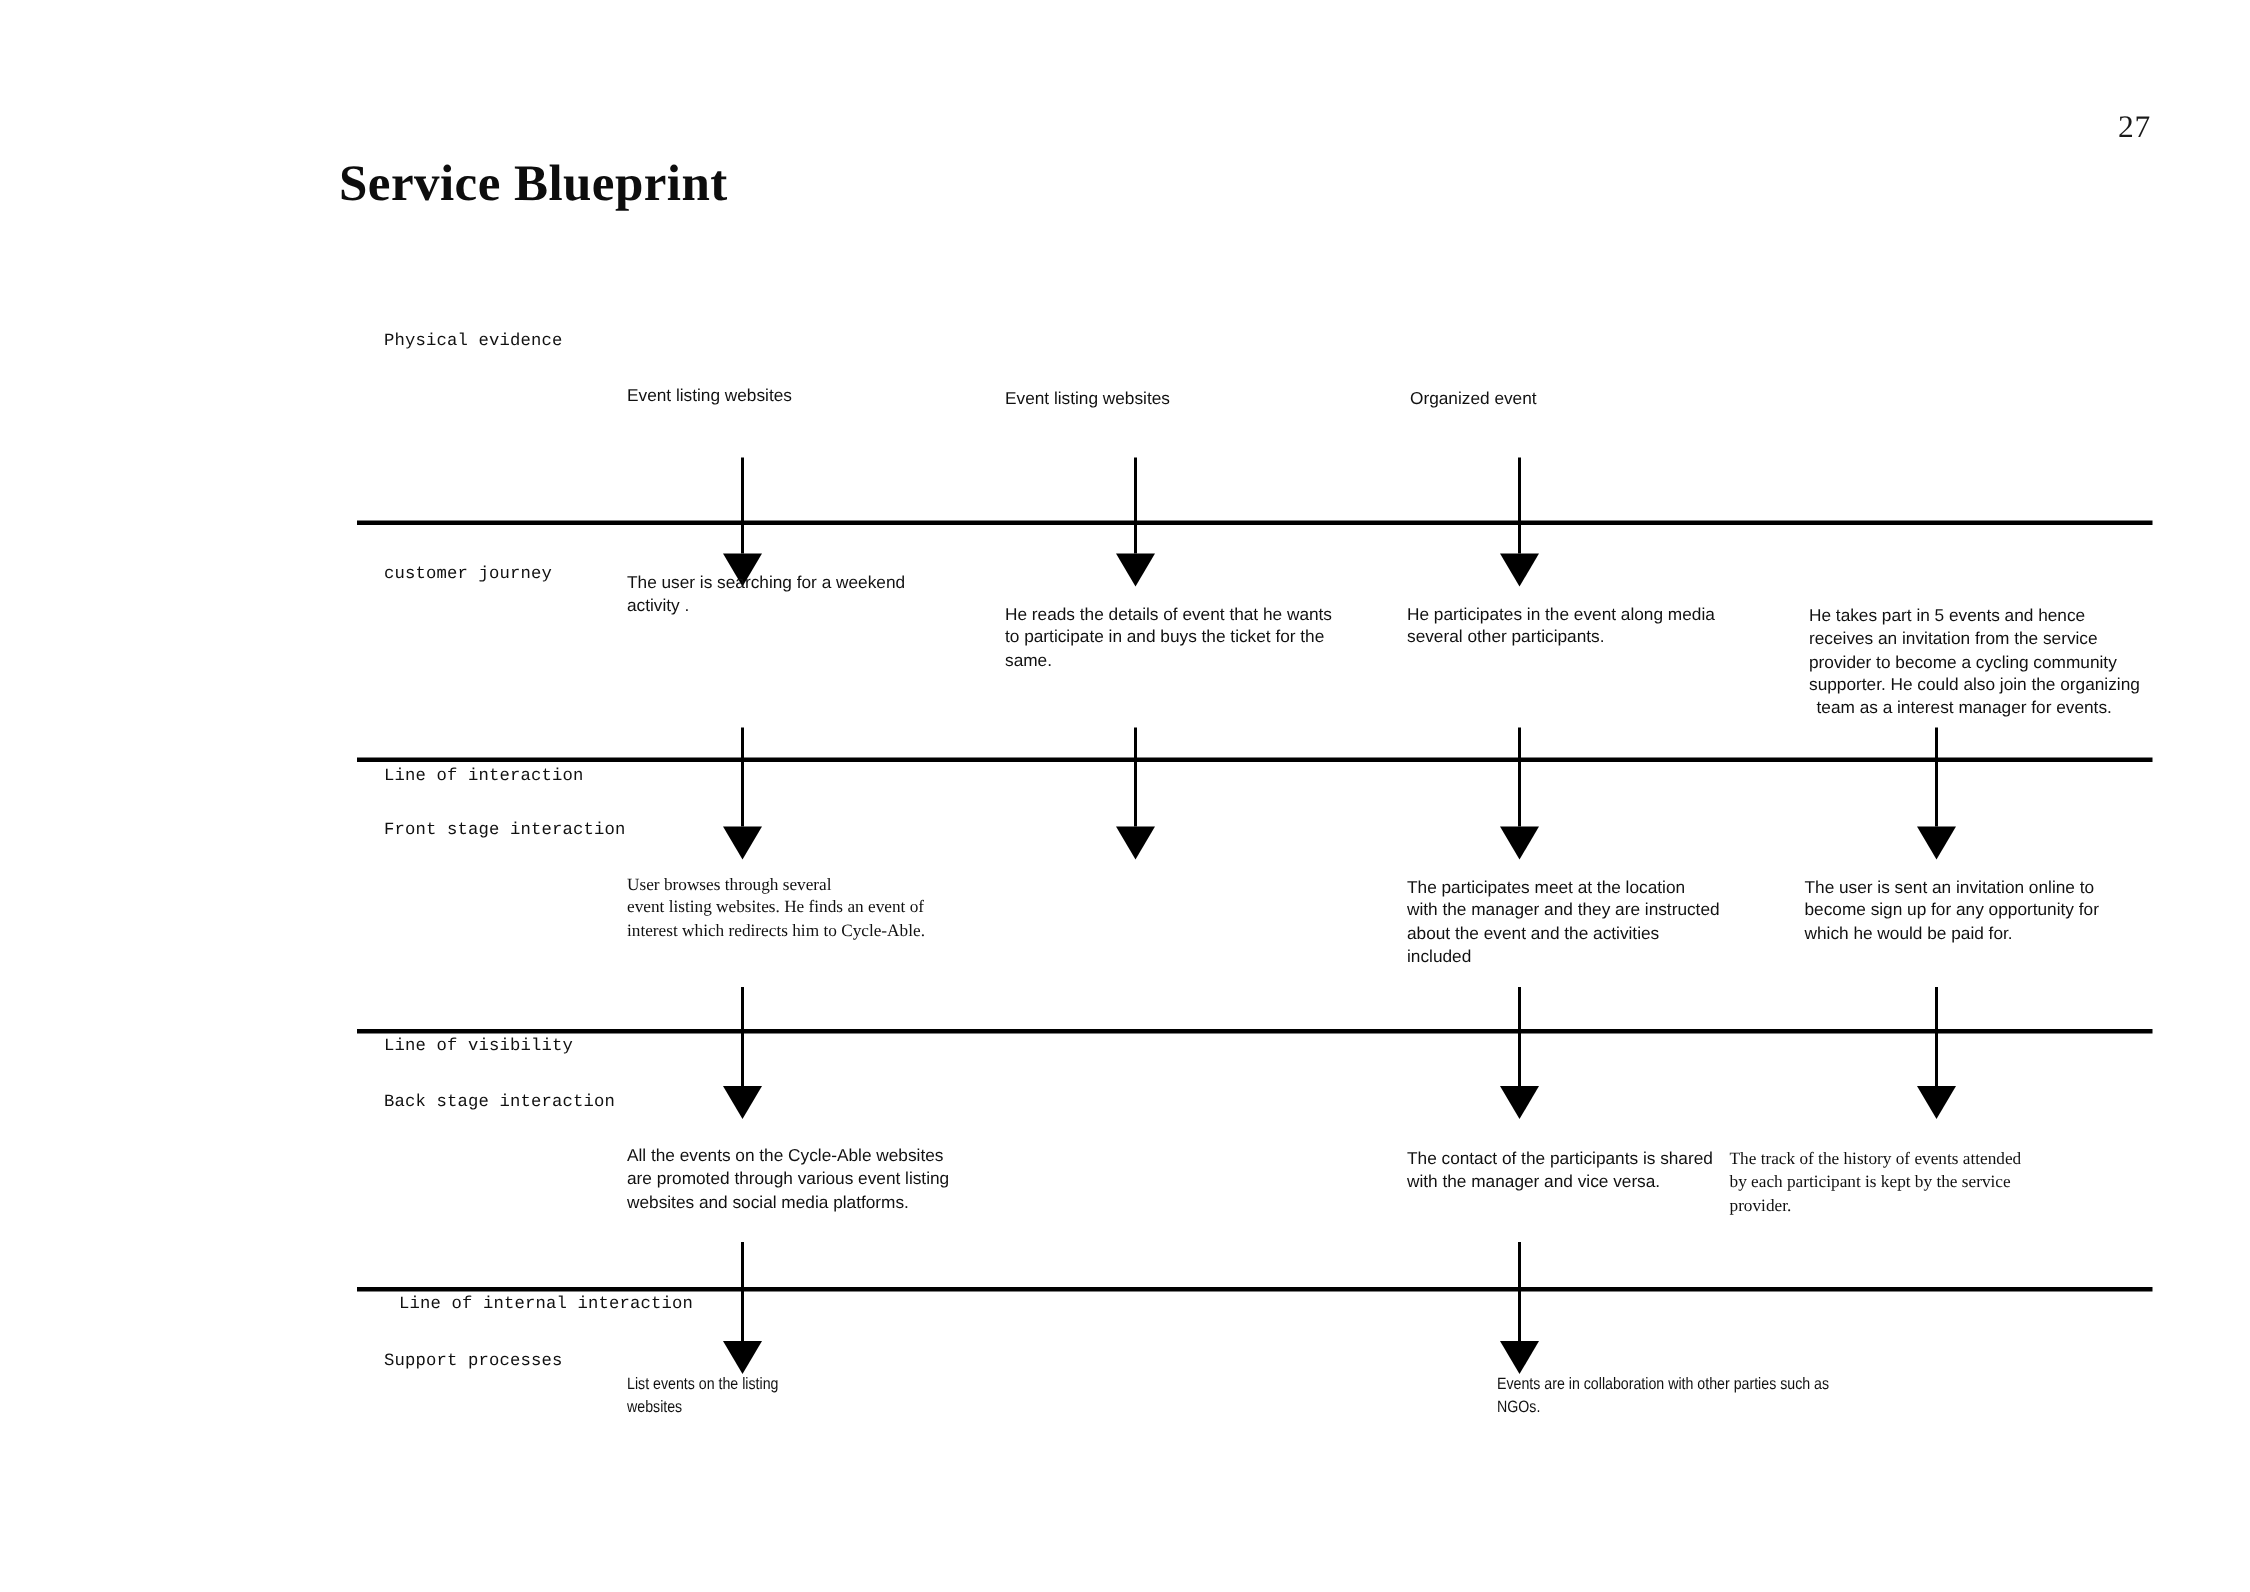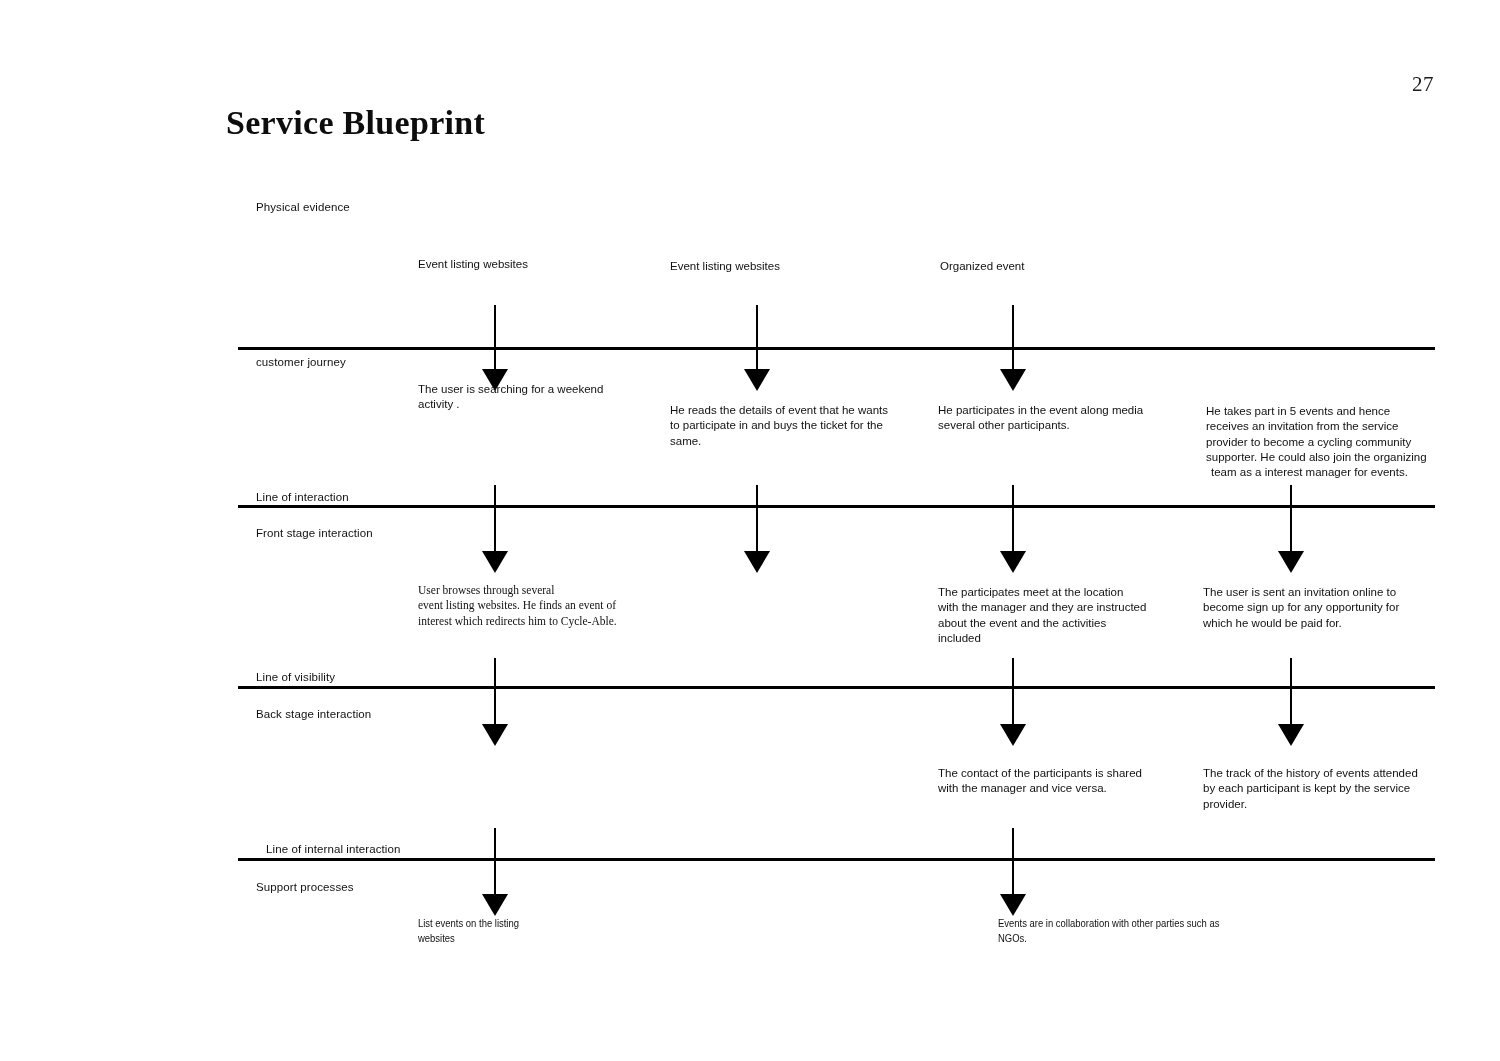--- a/index.html
+++ b/index.html
@@ -36,25 +36,26 @@
     font-family: "Liberation Serif", serif;
     font-weight: bold;
     font-size: 34px;
     letter-spacing: 0.3px;
     color: #0d0d0d;
   }
 
   
   .lane-label {
     position: absolute;
-    font-family: Liberation Sans, sans-serif;
+    font-family: Liberation Mono, monospace;
     font-size: 11.5px;
     color: #111111;
     white-space: nowrap;
     letter-spacing: 0.1px;
+    margin-top: 20px;
   }
 
   
   .divider {
     position: absolute;
     left: 238px;
     width: 1197px;
     height: 3px;
     background: #000000;
   }
@@ -211,25 +212,30 @@
   </div>
   <div class="arrow" style="left:1000px; top:658px; height:88px;">
     <div class="shaft" style="height:66px;"></div>
     <div class="head" style="top:66px;"></div>
   </div>
   <div class="arrow" style="left:1278px; top:658px; height:88px;">
     <div class="shaft" style="height:66px;"></div>
     <div class="head" style="top:66px;"></div>
   </div>
 
+  <div class="cell-text" style="left:418px; top:764px;">
+    <span class="line">All the events on the Cycle-Able websites</span>
+    <span class="line">are promoted through various event listing</span>
+    <span class="line">websites and social media platforms.</span>
+  </div>
   <div class="cell-text" style="left:938px; top:766px;">
     <span class="line">The contact of the participants is shared</span>
     <span class="line">with the manager and vice versa.</span>
   </div>
-  <div class="cell-text" style="left:1203px; top:766px;">
+  <div class="cell-text" style="left:1153px; top:766px;font-family:Liberation Serif, serif;">
     <span class="line">The track of the history of events attended</span>
     <span class="line">by each participant is kept by the service</span>
     <span class="line">provider.</span>
   </div>
 
   <div class="arrow" style="left:482px; top:828px; height:88px;">
     <div class="shaft" style="height:66px;"></div>
     <div class="head" style="top:66px;"></div>
   </div>
   <div class="arrow" style="left:1000px; top:828px; height:88px;">

